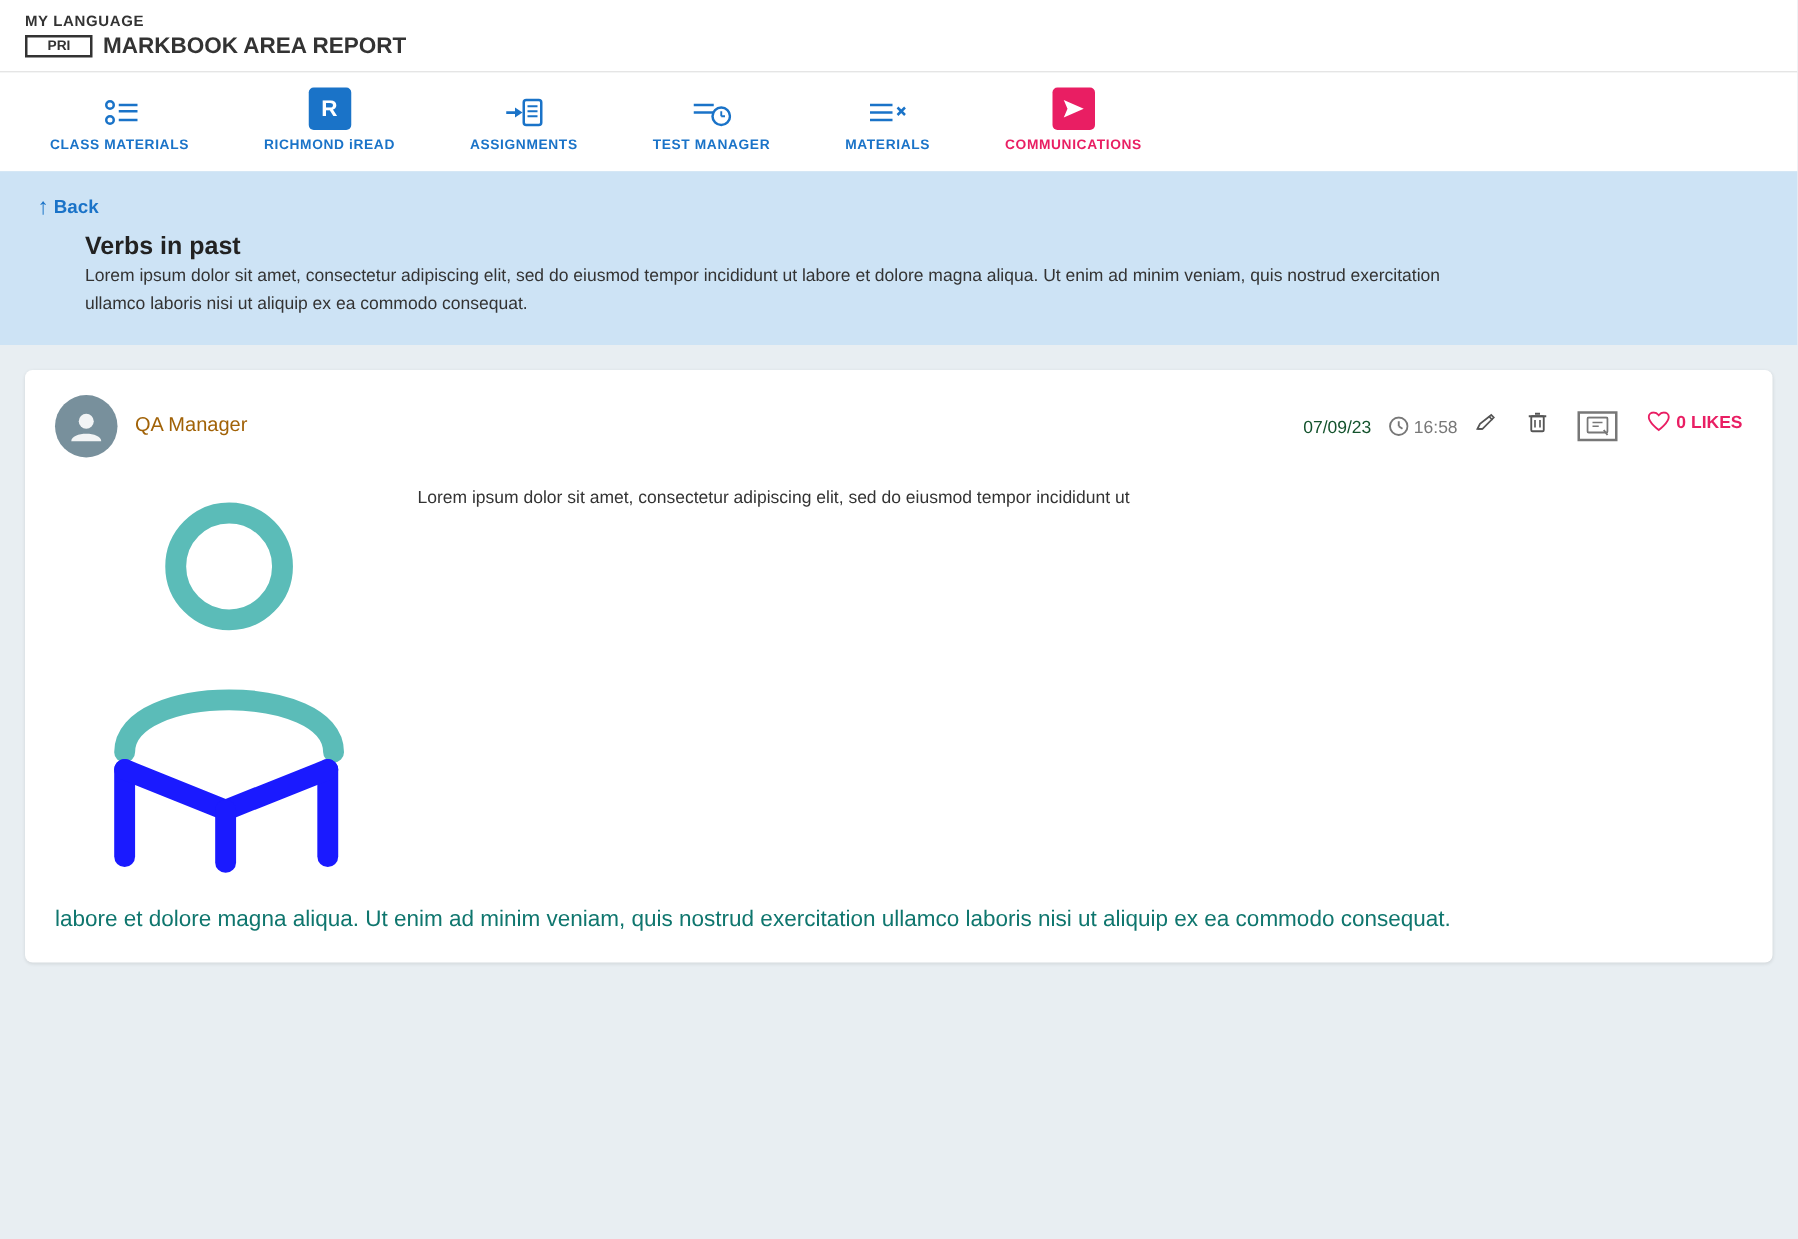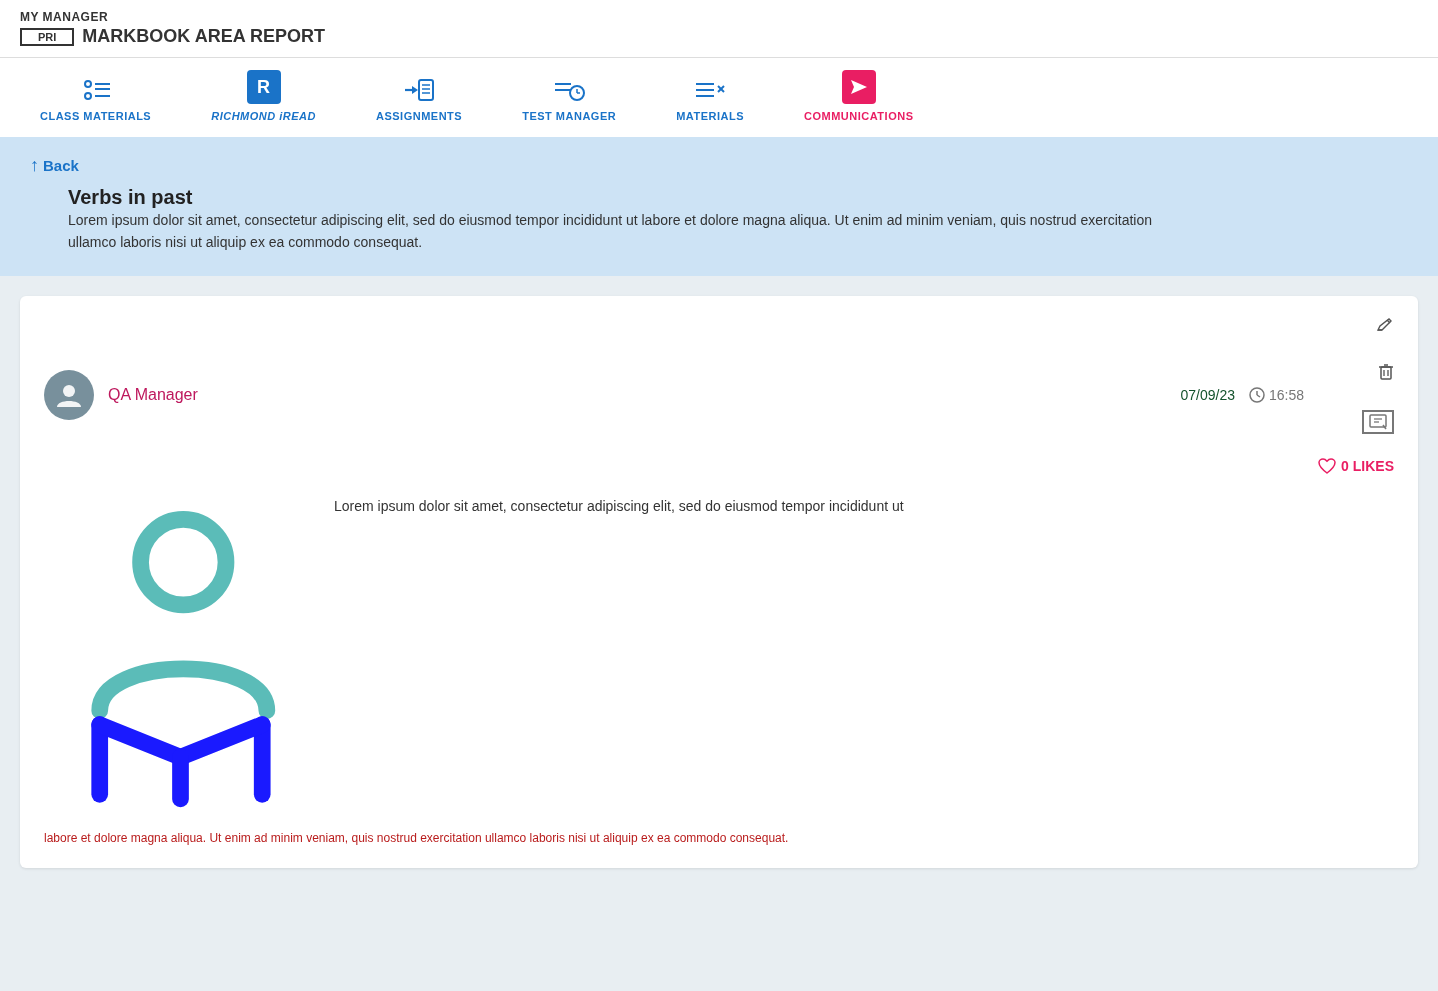--- a/index.html
+++ b/index.html
@@ -59,21 +59,21 @@
       text-decoration: none;
       border-bottom: 3px solid transparent;
       min-width: 120px;
     }
     .nav-item .nav-label {
       font-size: 11px;
       font-weight: bold;
       letter-spacing: 0.5px;
     }
     .nav-item.blue .nav-label { color: #1a73c8; }
-    .nav-item.blue-box .nav-label { color: #1a73c8; font-style: italic; }
+    .nav-item.blue-box .nav-label { color: #1a73c8; }
     .nav-item.active-comm .nav-label { color: #e91e63; }
 
     
     .richmond-icon-box {
       background: #1a73c8;
       color: #fff;
       width: 34px;
       height: 34px;
       display: flex;
       align-items: center;
@@ -168,44 +168,43 @@
       border-radius: 50%;
       background: #78909c;
       display: flex;
       align-items: center;
       justify-content: center;
       color: #fff;
       font-size: 26px;
     }
     .author-name {
       font-size: 16px;
-      color: #be185d;
+      color: #a16207;
       text-align: center;
     }
     .post-meta {
       display: flex;
       align-items: center;
       gap: 14px;
       color: #777;
       font-size: 14px;
     }
     .post-date {
       color: #14532d;
       font-size: 14px;
     }
     .post-time-row {
       display: flex;
       align-items: center;
       gap: 4px;
     }
     .post-actions {
       display: flex;
-      align-items: flex-end;
+      align-items: flex-start;
       gap: 24px;
-      flex-direction: column;
     }
     .action-icon {
       cursor: pointer;
       color: #555;
       font-size: 18px;
     }
     .reply-icon-box {
       border: 2px solid #777;
       padding: 2px 5px;
       font-size: 14px;
@@ -235,43 +234,43 @@
     }
     .post-text-area {
       flex: 1;
     }
     .post-text {
       font-size: 14px;
       color: #333;
       line-height: 1.6;
     }
     .post-text-bottom {
-      font-size: 12px;
-      color: #b91c1c;
+      font-size: 18px;
+      color: #0f766e;
       line-height: 1.6;
       margin-top: 10px;
     }
 
     
     .person-illustration {
       width: 260px;
       height: 320px;
     }
 
     .nav-icon-svg {
       width: 32px;
       height: 28px;
       margin-bottom: 6px;
     }
   </style>
 </head>
 <body>
 
 <div class="top-header">
-  <div class="my-classes-label">MY MANAGER</div>
+  <div class="my-classes-label">MY LANGUAGE</div>
   <div class="report-title-row">
     <span class="pri-badge">PRI</span>
     <span class="report-title">MARKBOOK AREA REPORT</span>
   </div>
 </div>
 
 <div class="nav-bar">
 
   <div class="nav-item blue">
     <svg class="nav-icon-svg" viewBox="0 0 32 28" fill="none" xmlns="http://www.w3.org/2000/svg">

